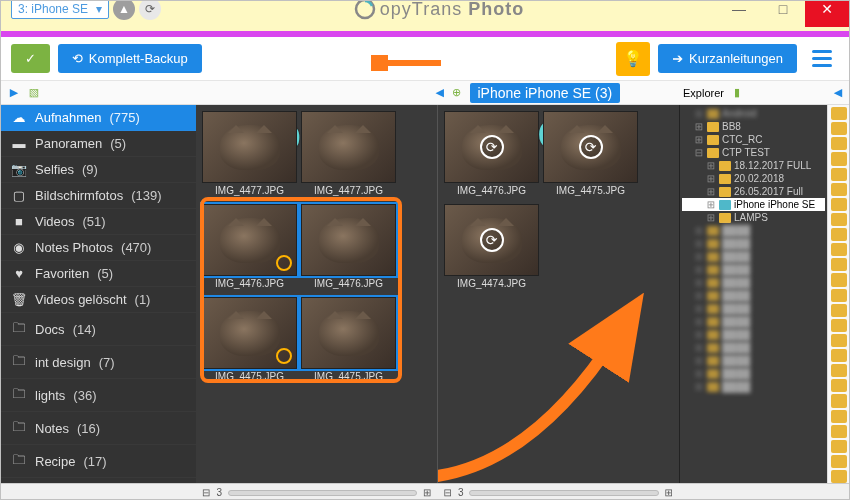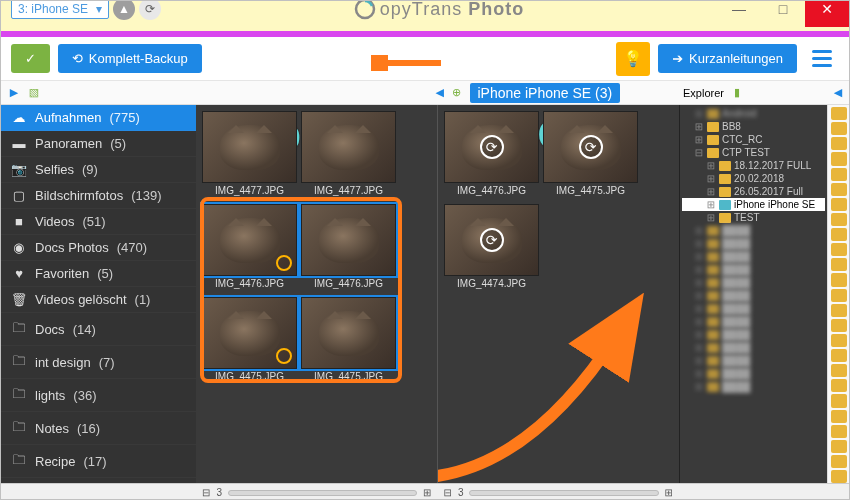--- a/index.html
+++ b/index.html
@@ -178,21 +178,21 @@
         <span>Bildschirmfotos</span> 
         <span class="count">(139)</span>
       </div>
       <div class="item">
         <span class="ico">■</span>
         <span>Videos</span> 
         <span class="count">(51)</span>
       </div>
       <div class="item">
         <span class="ico">◉</span>
-        <span>Docs Photos</span> 
+        <span>Notes Photos</span> 
         <span class="count">(470)</span>
       </div>
       <div class="item">
         <span class="ico">♥</span>
         <span>Favoriten</span> 
         <span class="count">(5)</span>
       </div>
       <div class="item">
         <span class="ico">🗑</span>
         <span>Videos gelöscht</span> 
@@ -343,21 +343,21 @@
           <span>26.05.2017 Full</span>
         </div>
         <div class="row ind2 sel">
           <span class="tw">⊞</span>
           <span class="fold blue"></span>
           <span>iPhone iPhone SE</span>
         </div>
         <div class="row ind2">
           <span class="tw">⊞</span>
           <span class="fold"></span>
-          <span>TEST</span>
+          <span>LAMPS</span>
         </div>
         <div class="row ind1 blur">
           <span class="tw">⊞</span>
           <span class="fold"></span>
           <span>████</span>
         </div>
         <div class="row ind1 blur">
           <span class="tw">⊞</span>
           <span class="fold"></span>
           <span>████</span>

